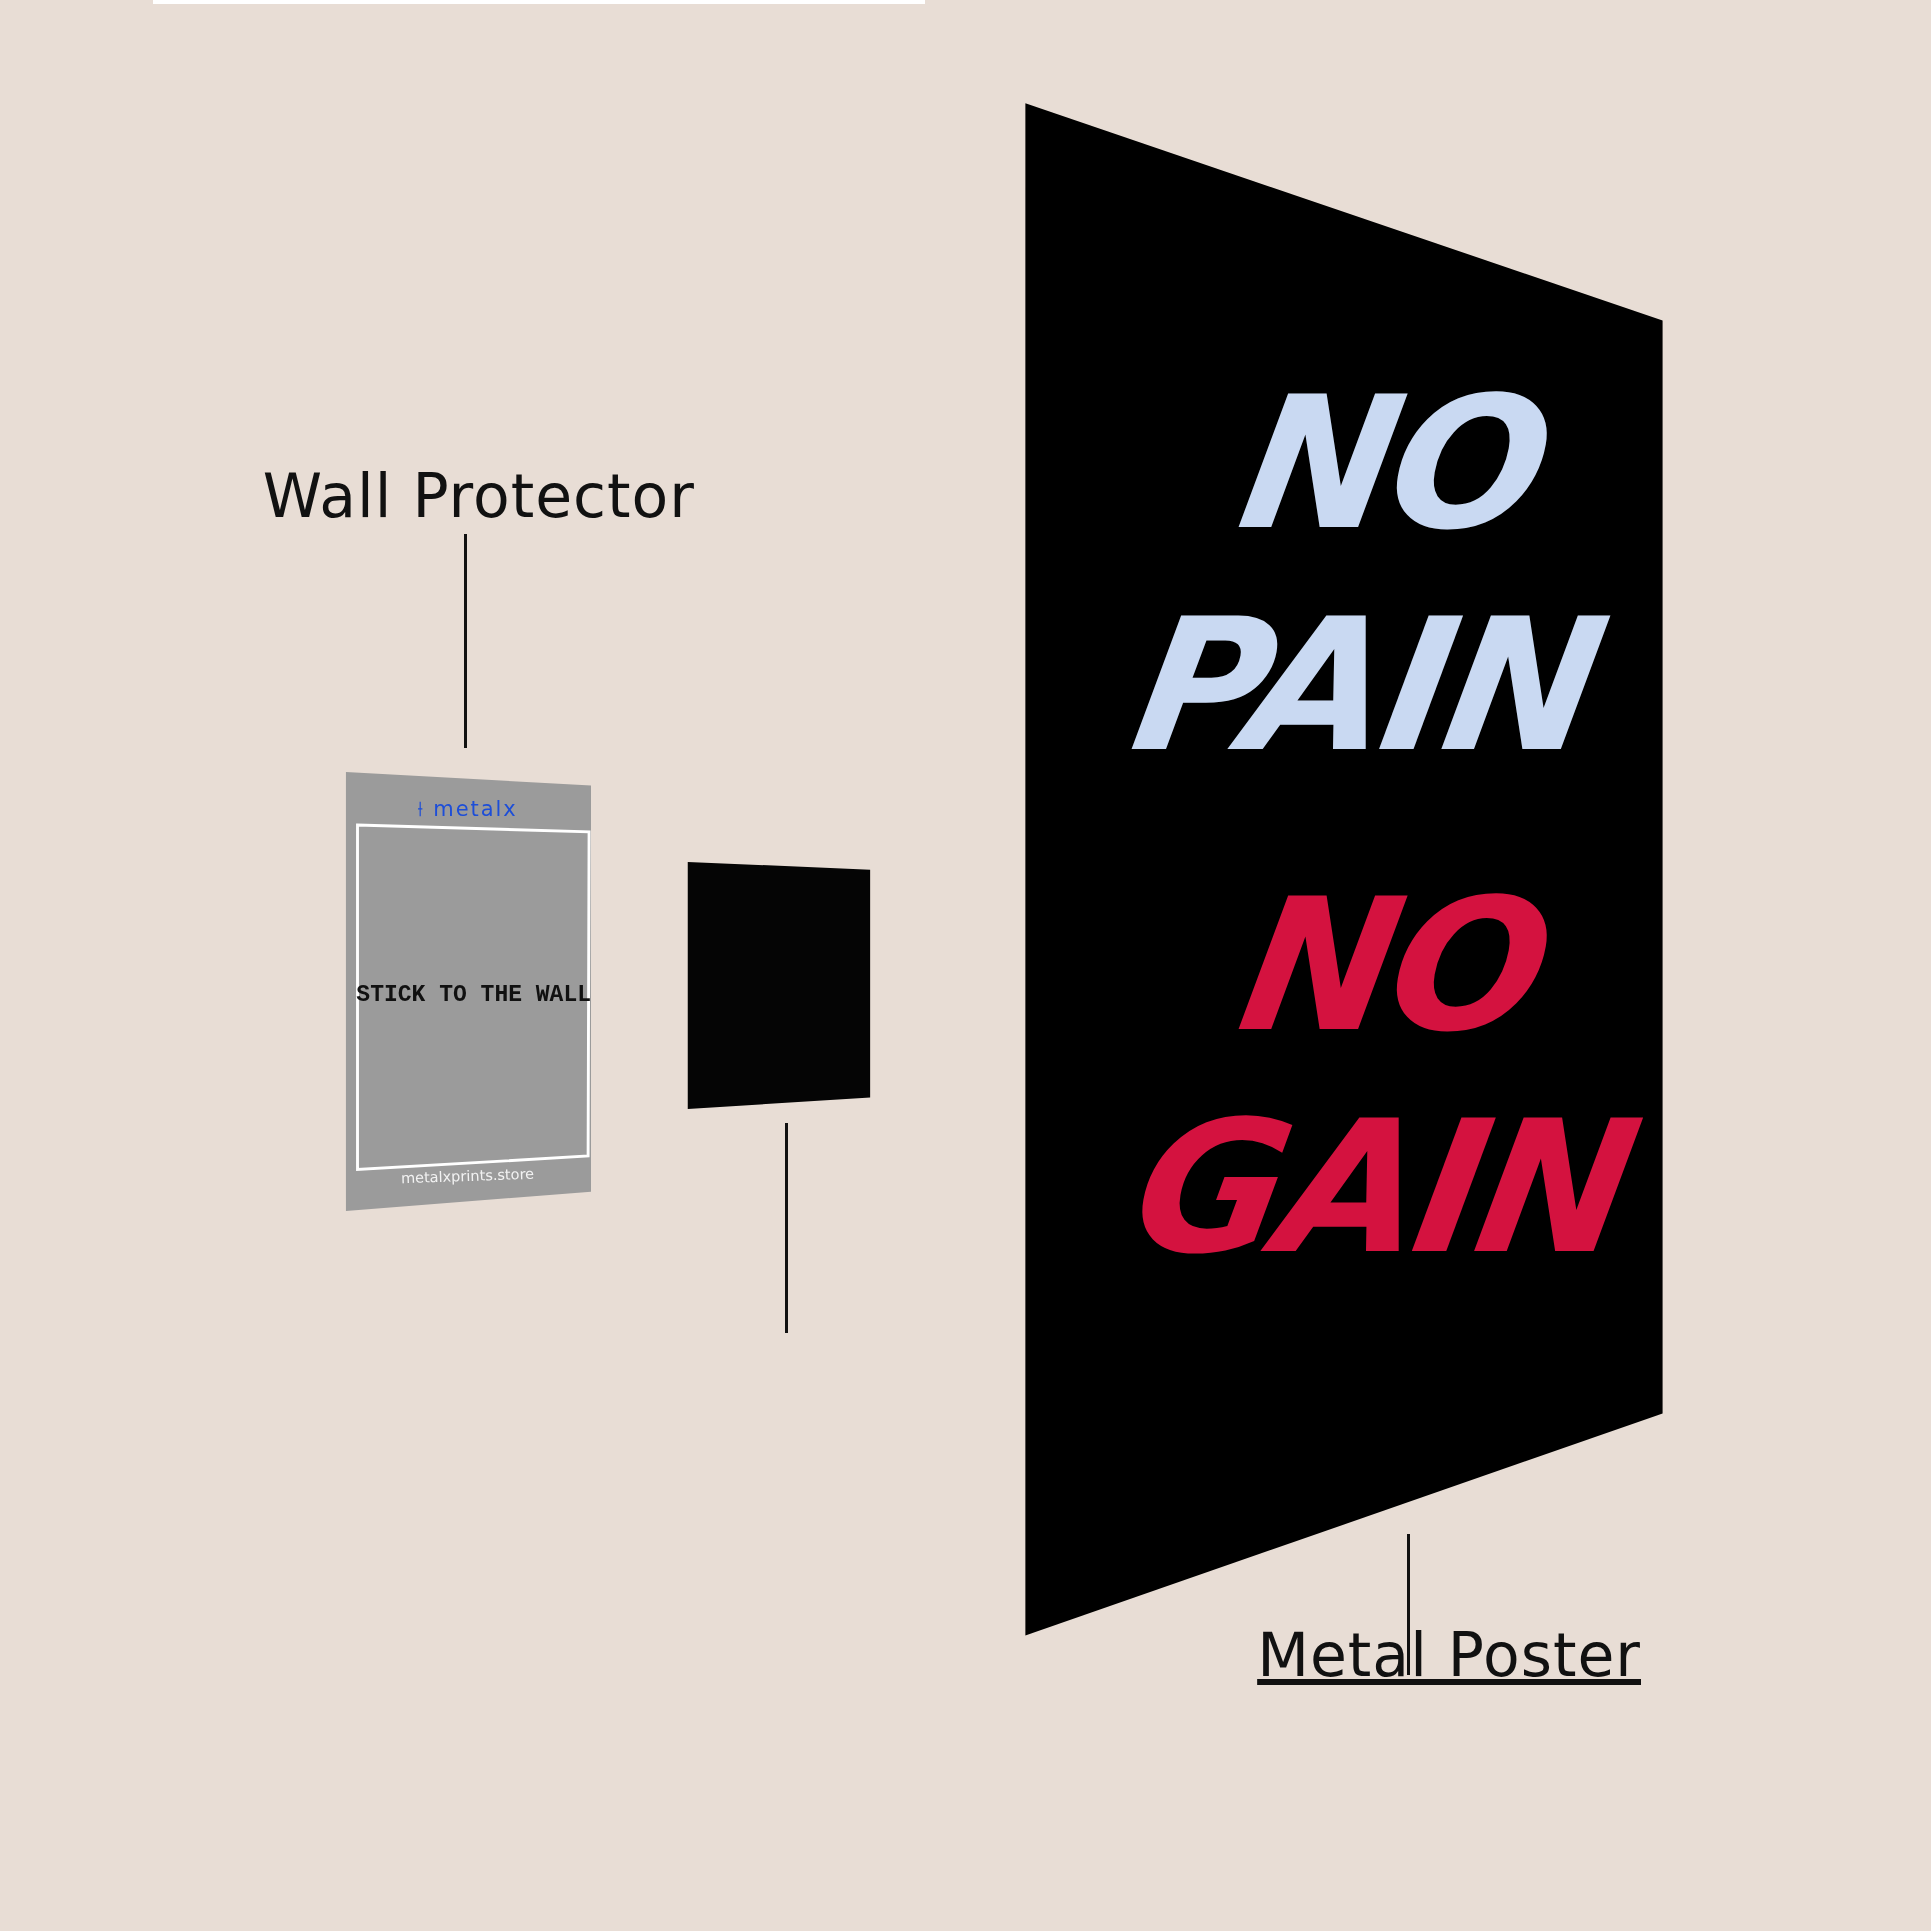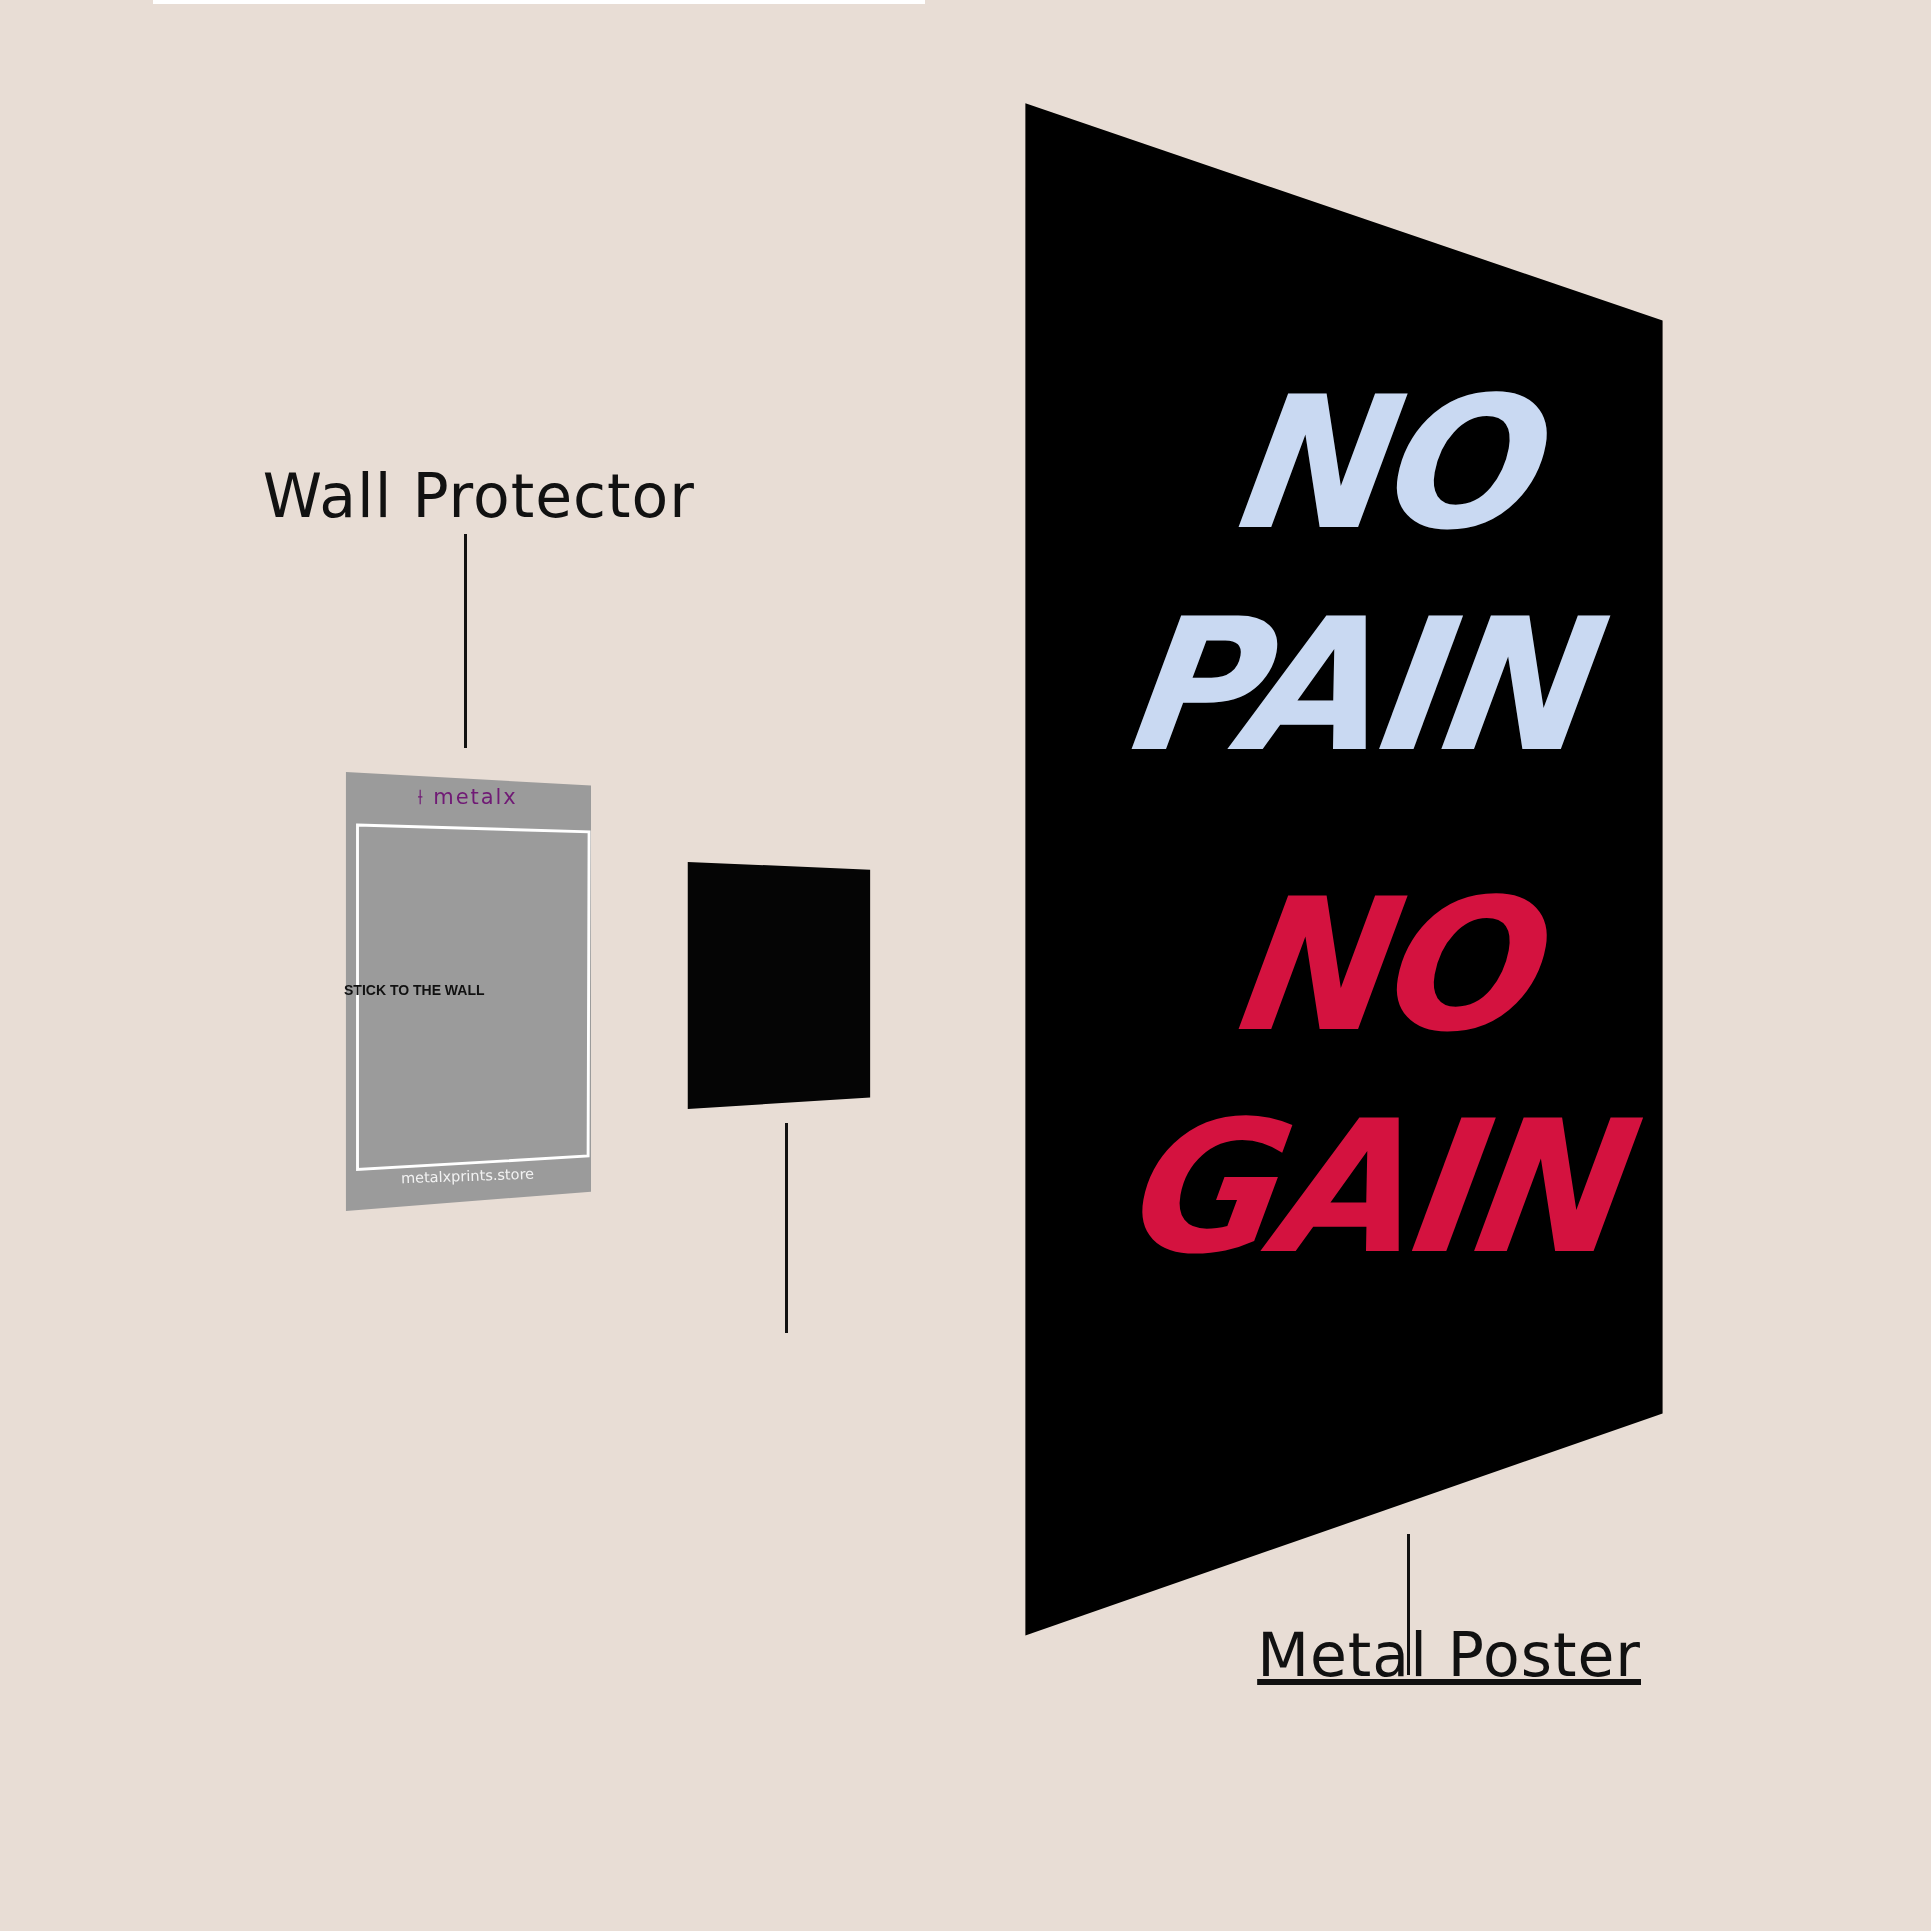--- a/index.html
+++ b/index.html
@@ -20,28 +20,28 @@
     }
     .leader {
       position: absolute; width: 2.9px; background: #111111;
     }
     
     .protector {
       position: absolute; left: 344px; top: 772px; width: 247px; height: 439px;
     }
     .protector svg { position: absolute; left: 0; top: 0; }
     .protector .brand {
-      position: absolute; left: 0; width: 247px; top: 13px; text-align: center;
-      color: #701a75; font-size: 21px; letter-spacing: 1.9px;
+      position: absolute; left: 0; width: 247px; top: 25px; text-align: center;
+      color: #1d4ed8; font-size: 21px; letter-spacing: 1.9px;
       font-family: "DejaVu Sans", sans-serif;
     }
     .protector .stick {
-      position: absolute; left: 0; width: 247px; top: 210px; text-align: left;
-      color: #111; font-weight: bold; font-size: 14px;
-      font-family: Liberation Sans, sans-serif;
+      position: absolute; left: 0; width: 247px; top: 210px; text-align: right;
+      color: #111; font-weight: bold; font-size: 23px;
+      font-family: Liberation Mono, monospace;
     }
     .protector .site {
       position: absolute; left: 0; width: 247px; top: 396px; text-align: center;
       color: #f2f2f2; font-size: 14.5px; transform: rotate(-2deg);
       font-family: "DejaVu Sans", sans-serif;
     }
     
     .poster { position: absolute; left: 0; top: 0; }
     .poster-text {
       position: absolute; font-family: "DejaVu Sans", sans-serif;

